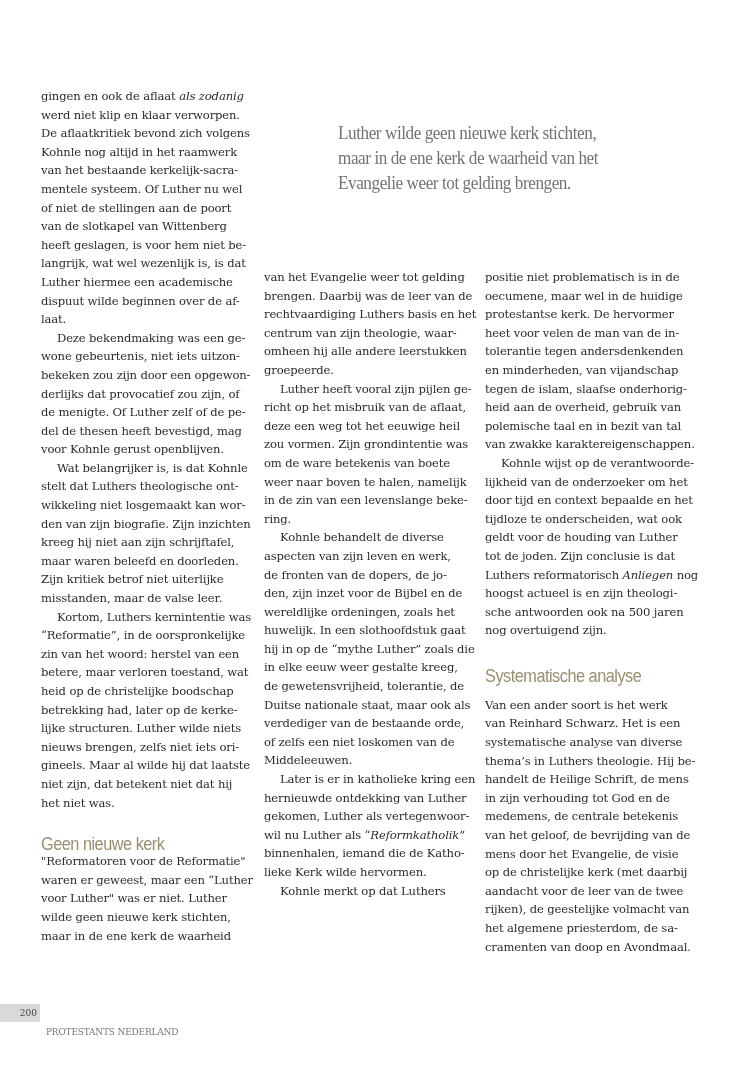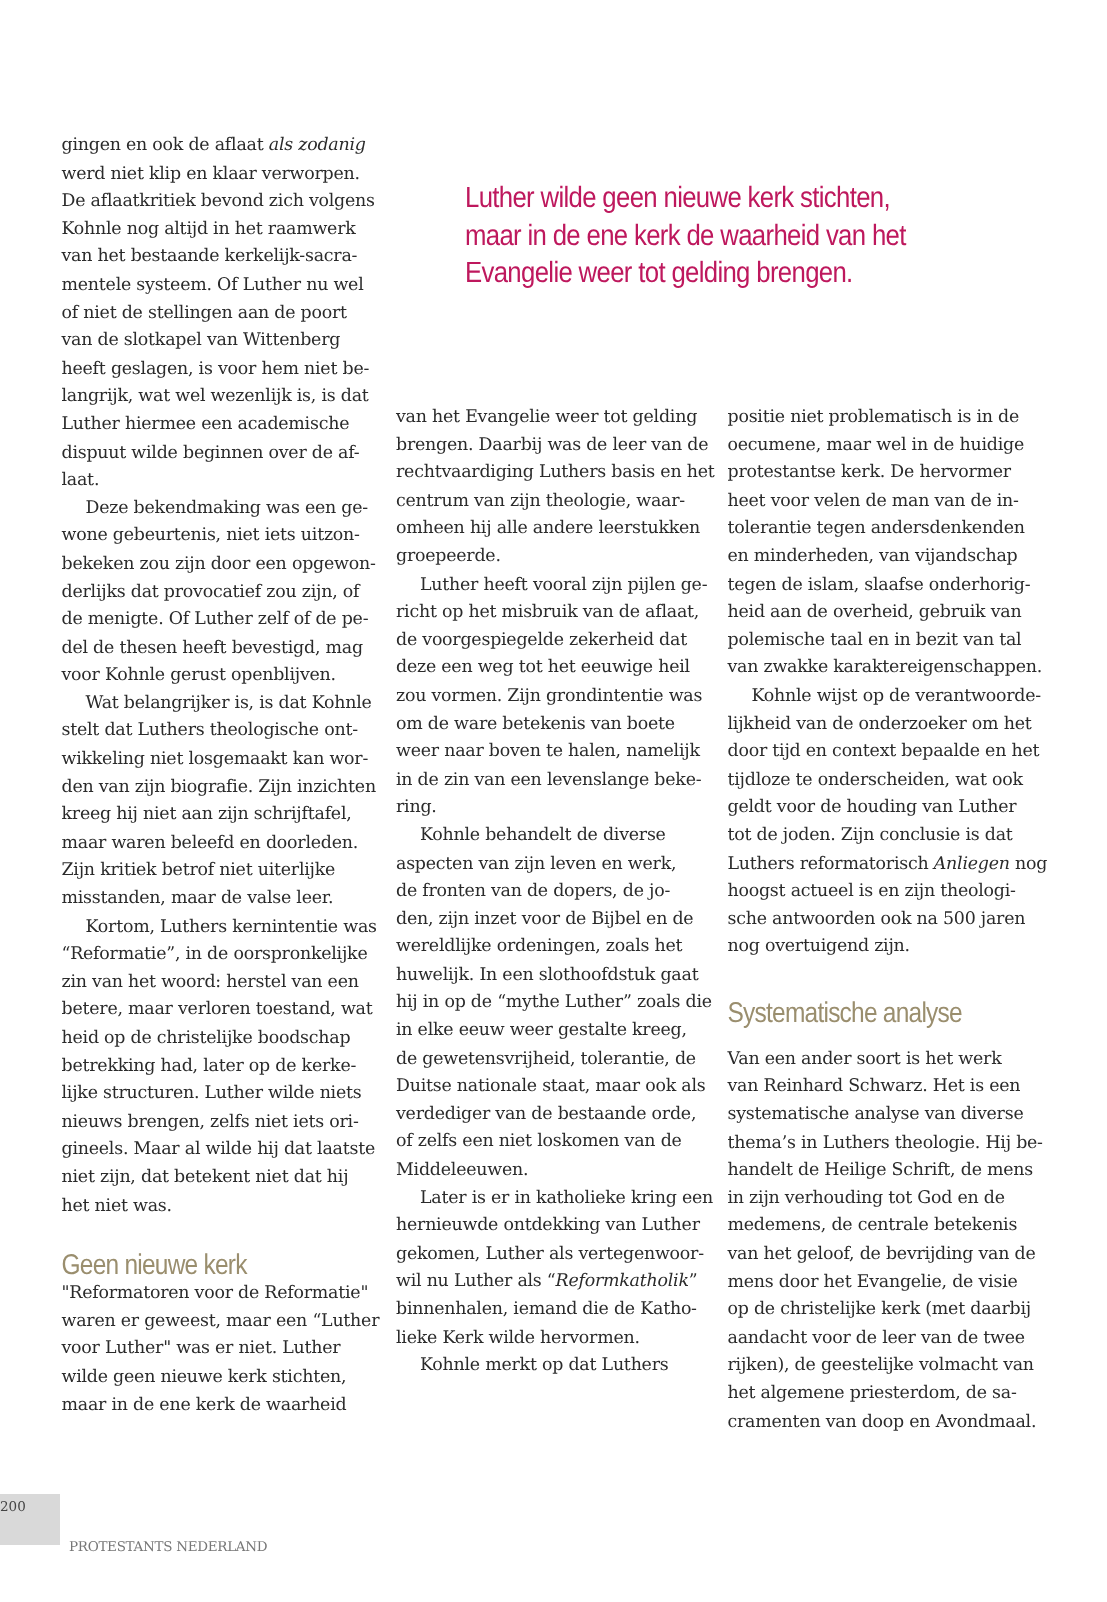--- a/index.html
+++ b/index.html
@@ -20,28 +20,28 @@
   .heading {
     font-family: "Liberation Sans", sans-serif;
     font-stretch: condensed;
     color: #9a8e6e; font-size: 19px; letter-spacing: -0.6px;
     transform: scaleX(0.86); transform-origin: left center;
     display: block; white-space: nowrap; height: 24px; line-height: 24px;
   }
   #heading1 { position: absolute; left: 41px; top: 832px; }
   #heading2 { position: absolute; left: 485px; top: 664px; }
   #pullquote {
-    position: absolute; left: 310px; top: 120px; width: 380px;
-    font-family: Liberation Sans, sans-serif;
-    color: #be185d; font-size: 19.5px; line-height: 25px; letter-spacing: -0.5px;
+    position: absolute; left: 338px; top: 120px; width: 380px;
+    font-family: Liberation Serif, serif;
+    color: #737373; font-size: 19.5px; line-height: 25px; letter-spacing: -0.5px;
   }
   #pullquote .ln { display: block; white-space: nowrap; transform: scaleX(0.88); transform-origin: left center; }
   #footer { position: absolute; left: 0; top: 1004px; height: 18px; display: flex; align-items: center; }
   #page-number {
-    background: #d9d9d9; width: 40px; height: 34px; line-height: 18px; 
+    background: #d9d9d9; width: 40px; height: 18px; line-height: 18px; text-align: right;
     padding-right: 3px; box-sizing: border-box;
     font-family: "DejaVu Serif", serif; font-size: 9px; color: #444;
   }
   #running-title {
     margin-left: 6px; font-family: "DejaVu Serif", serif; font-size: 9px; color: #777; letter-spacing: -0.2px; margin-top: 37px;
   }
   em { font-style: italic; }
 </style>
 </head>
 <body>
@@ -109,21 +109,20 @@
 <div id="col2" class="col">
   <div>
       <span class="ln"><span>van het Evangelie weer tot gelding</span></span>
       <span class="ln"><span>brengen. Daarbij was de leer van de</span></span>
       <span class="ln"><span>rechtvaardiging Luthers basis en het</span></span>
       <span class="ln"><span>centrum van zijn theologie, waar-</span></span>
       <span class="ln"><span>omheen hij alle andere leerstukken</span></span>
       <span class="ln"><span>groepeerde.</span></span>
       <span class="ln indent"><span>Luther heeft vooral zijn pijlen ge-</span></span>
       <span class="ln"><span>richt op het misbruik van de aflaat,</span></span>
-      <span class="ln"><span>de voorgespiegelde zekerheid dat</span></span>
       <span class="ln"><span>deze een weg tot het eeuwige heil</span></span>
       <span class="ln"><span>zou vormen. Zijn grondintentie was</span></span>
       <span class="ln"><span>om de ware betekenis van boete</span></span>
       <span class="ln"><span>weer naar boven te halen, namelijk</span></span>
       <span class="ln"><span>in de zin van een levenslange beke-</span></span>
       <span class="ln"><span>ring.</span></span>
       <span class="ln indent"><span>Kohnle behandelt de diverse</span></span>
       <span class="ln"><span>aspecten van zijn leven en werk,</span></span>
       <span class="ln"><span>de fronten van de dopers, de jo-</span></span>
       <span class="ln"><span>den, zijn inzet voor de Bijbel en de</span></span>

